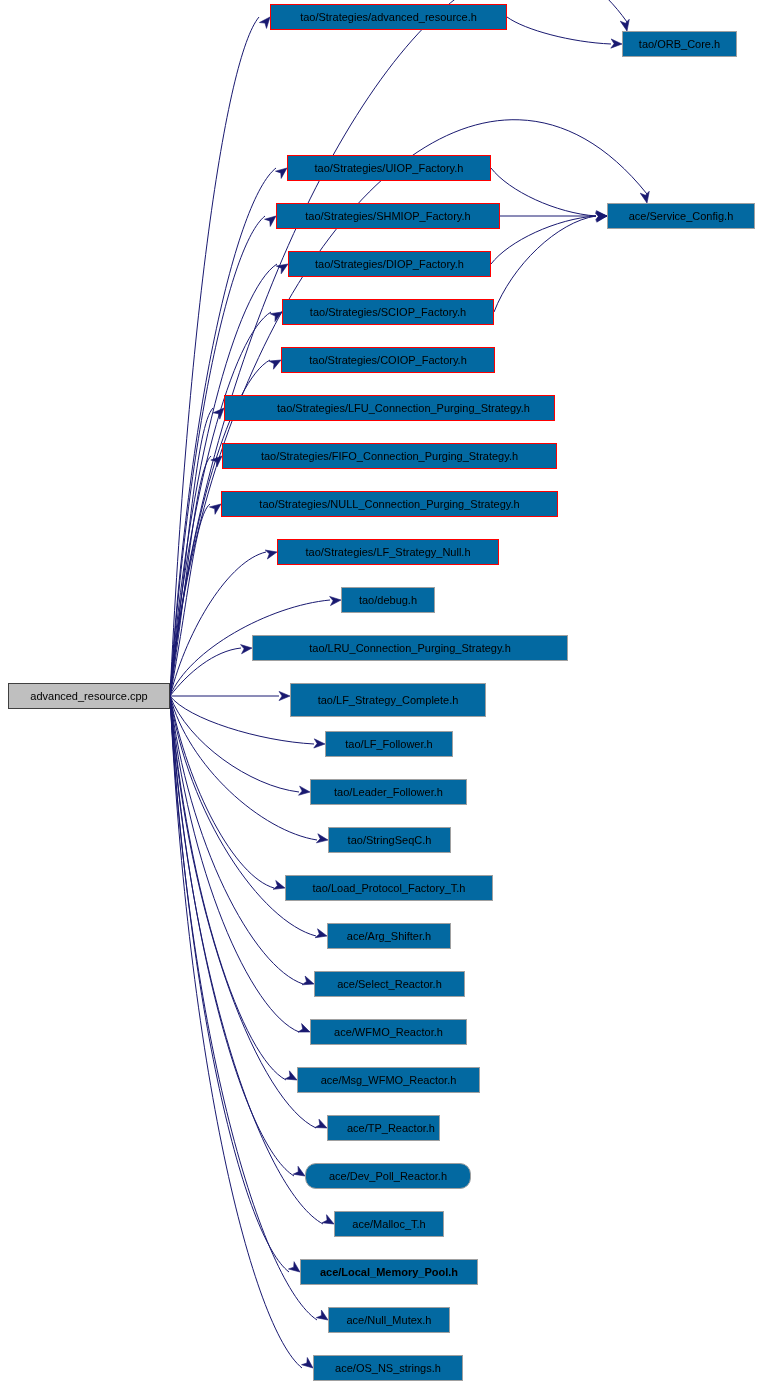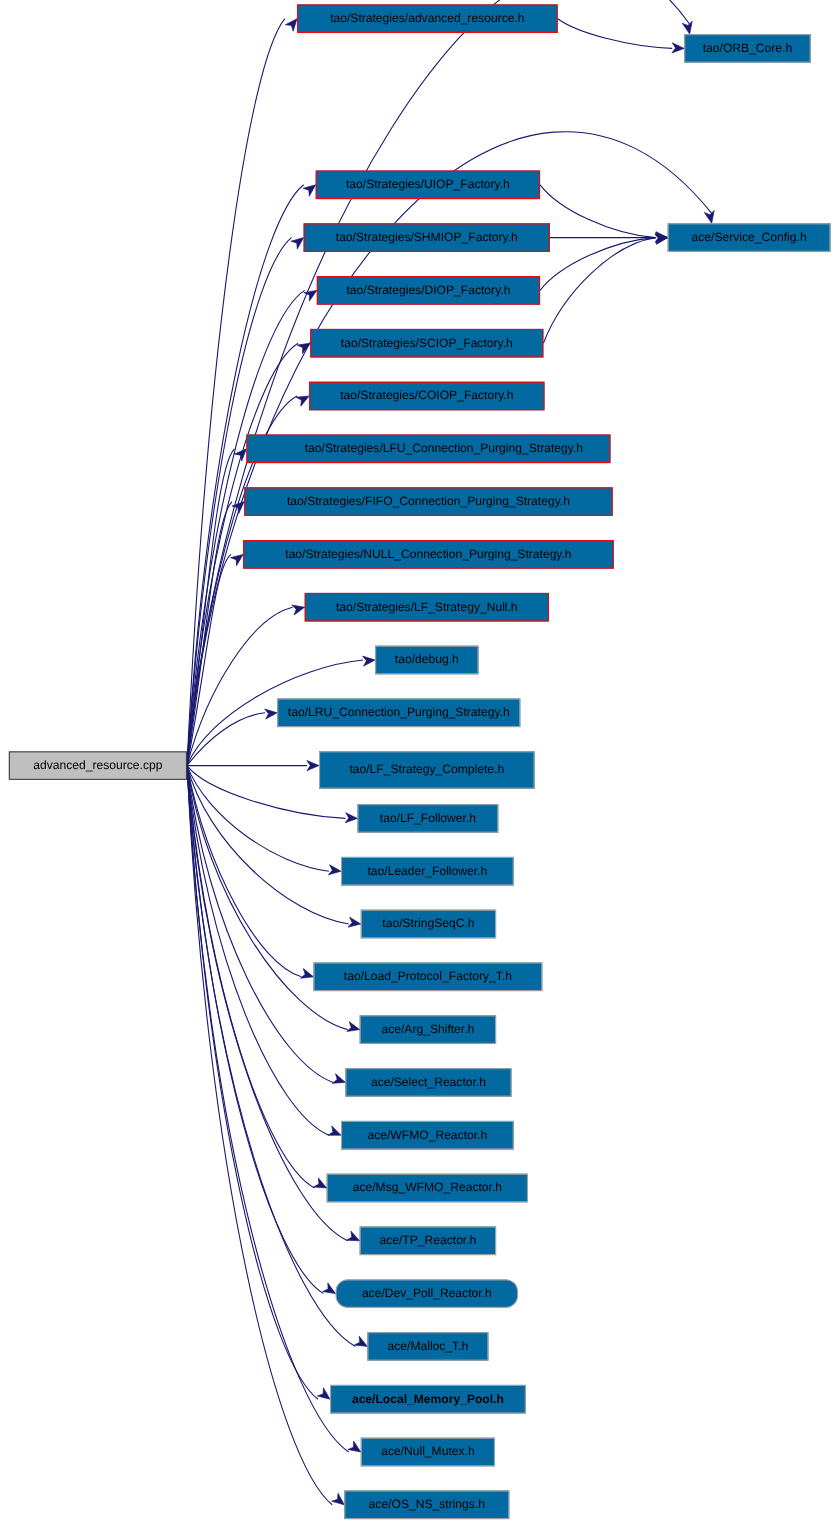--- a/index.html
+++ b/index.html
@@ -169,21 +169,21 @@
       </div>
       <div class="node-box red" style="left: 221px; top: 491px; width: 337px; height: 26px;">
         <span class="node-label">tao/Strategies/NULL_Connection_Purging_Strategy.h</span>
       </div>
       <div class="node-box red" style="left: 277px; top: 539px; width: 222px; height: 26px;">
         <span class="node-label">tao/Strategies/LF_Strategy_Null.h</span>
       </div>
       <div class="node-box" style="left: 341px; top: 587px; width: 94px; height: 26px;">
         <span class="node-label">tao/debug.h</span>
       </div>
-      <div class="node-box" style="left: 252px; top: 635px; width: 221px; height: 26px;">
+      <div class="node-box" style="left: 252px; top: 635px; width: 316px; height: 26px;">
         <span class="node-label">tao/LRU_Connection_Purging_Strategy.h</span>
       </div>
       <div class="node-box" style="left: 290px; top: 683px; width: 196px; height: 34px;">
         <span class="node-label">tao/LF_Strategy_Complete.h</span>
       </div>
       <div class="node-box" style="left: 325px; top: 731px; width: 128px; height: 26px;">
         <span class="node-label">tao/LF_Follower.h</span>
       </div>
       <div class="node-box" style="left: 310px; top: 779px; width: 157px; height: 26px;">
         <span class="node-label">tao/Leader_Follower.h</span>
@@ -199,21 +199,21 @@
       </div>
       <div class="node-box" style="left: 314px; top: 971px; width: 151px; height: 26px;">
         <span class="node-label">ace/Select_Reactor.h</span>
       </div>
       <div class="node-box" style="left: 310px; top: 1019px; width: 157px; height: 26px;">
         <span class="node-label">ace/WFMO_Reactor.h</span>
       </div>
       <div class="node-box" style="left: 297px; top: 1067px; width: 183px; height: 26px;">
         <span class="node-label">ace/Msg_WFMO_Reactor.h</span>
       </div>
-      <div class="node-box" style="left: 327px; top: 1115px; width: 124px; height: 26px;">
+      <div class="node-box" style="left: 327px; top: 1115px; width: 113px; height: 26px; justify-content: flex-end;">
         <span class="node-label">ace/TP_Reactor.h</span>
       </div>
       <div class="node-box" style="left: 305px; top: 1163px; width: 166px; height: 26px; border-radius: 11px;">
         <span class="node-label">ace/Dev_Poll_Reactor.h</span>
       </div>
       <div class="node-box" style="left: 334px; top: 1211px; width: 110px; height: 26px;">
         <span class="node-label">ace/Malloc_T.h</span>
       </div>
       <div class="node-box" style="left: 300px; top: 1259px; width: 178px; height: 26px; font-weight: bold;">
         <span class="node-label">ace/Local_Memory_Pool.h</span>

